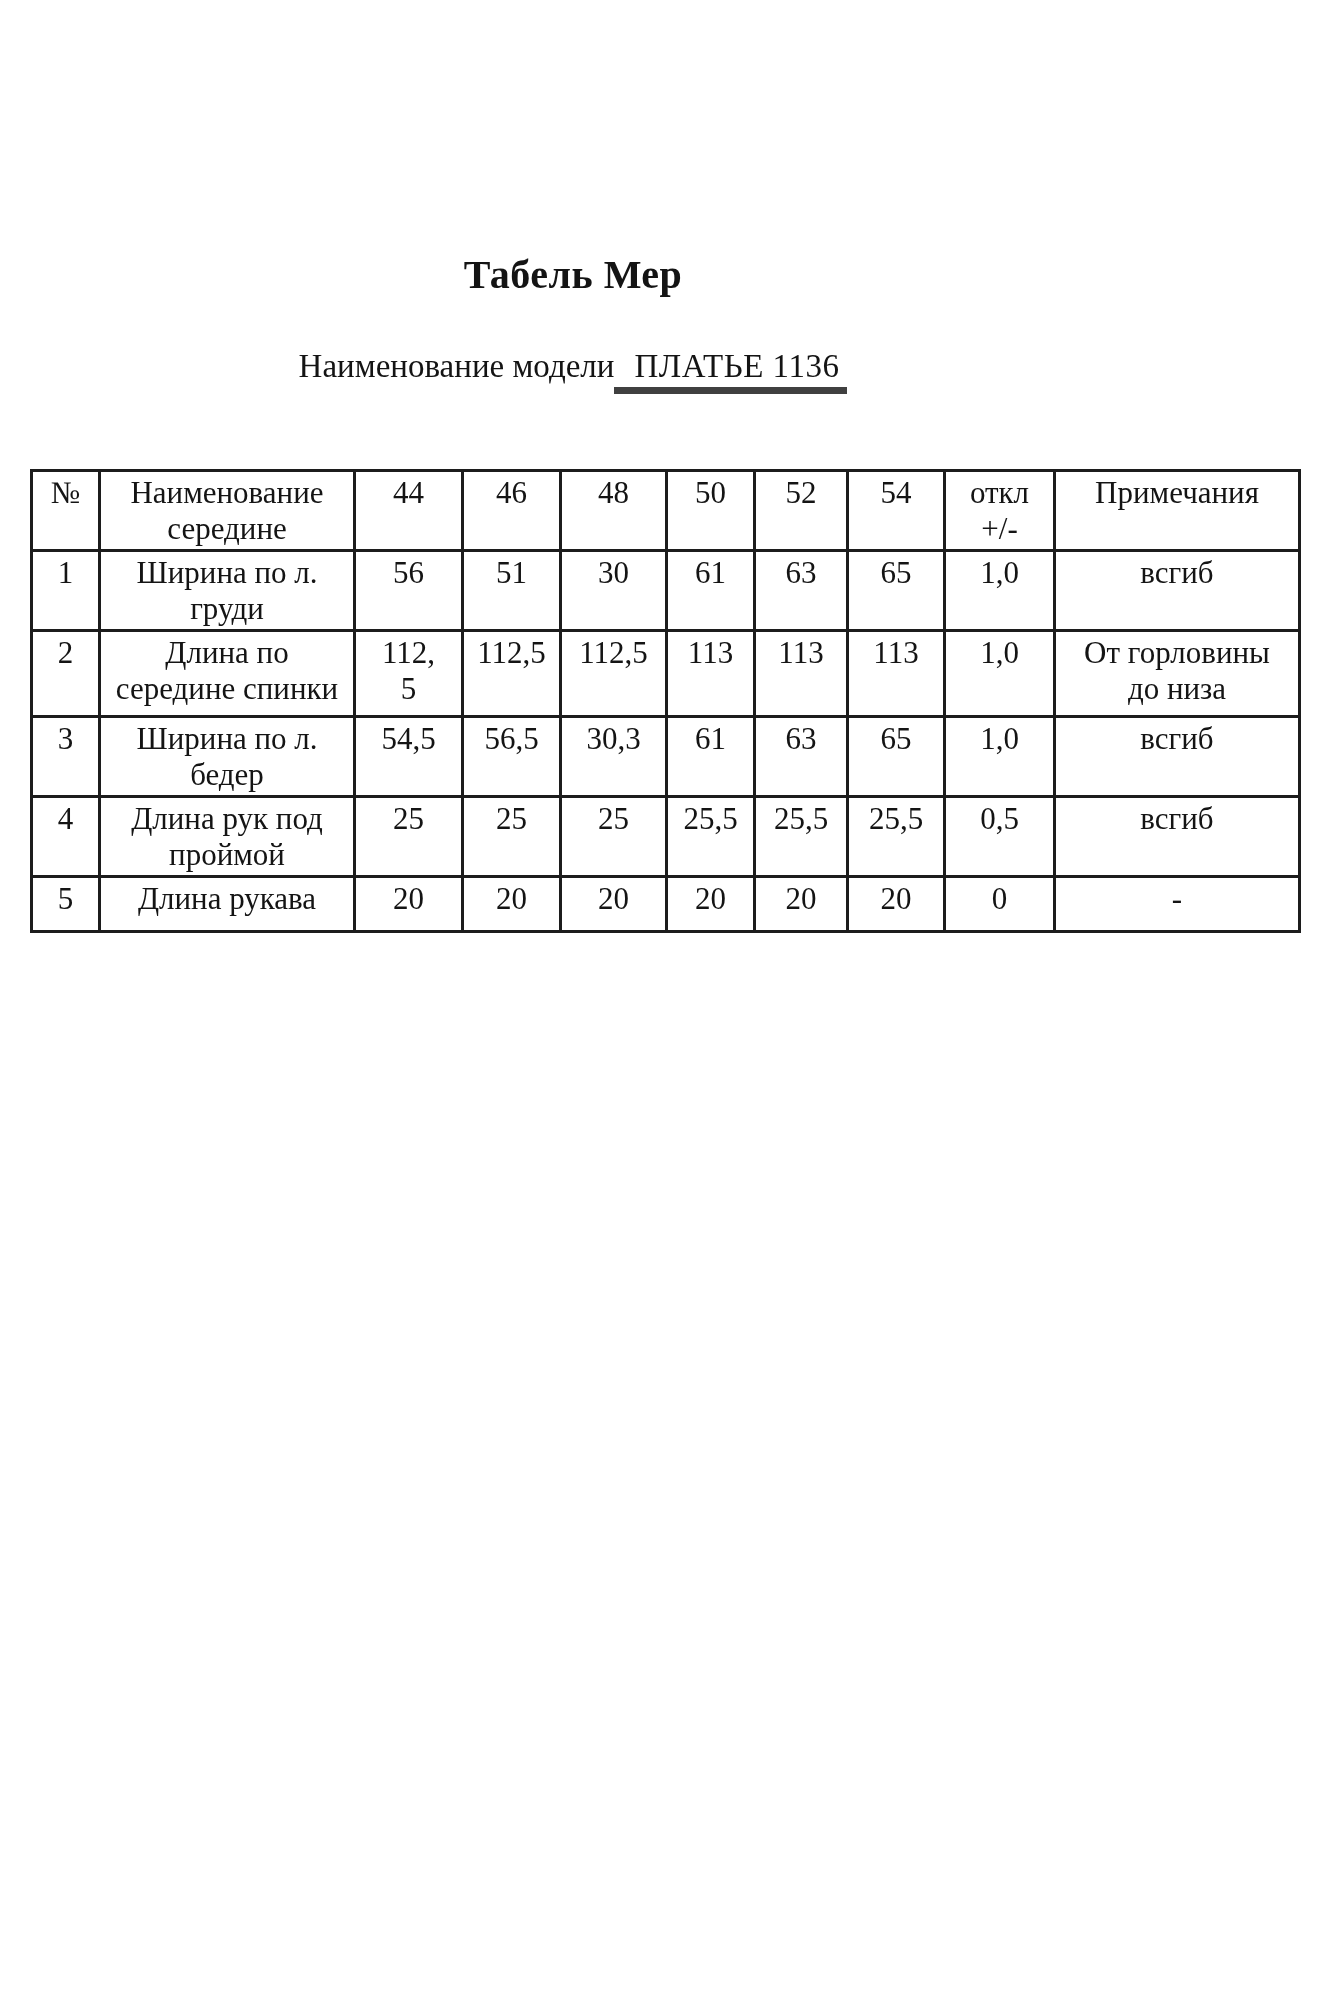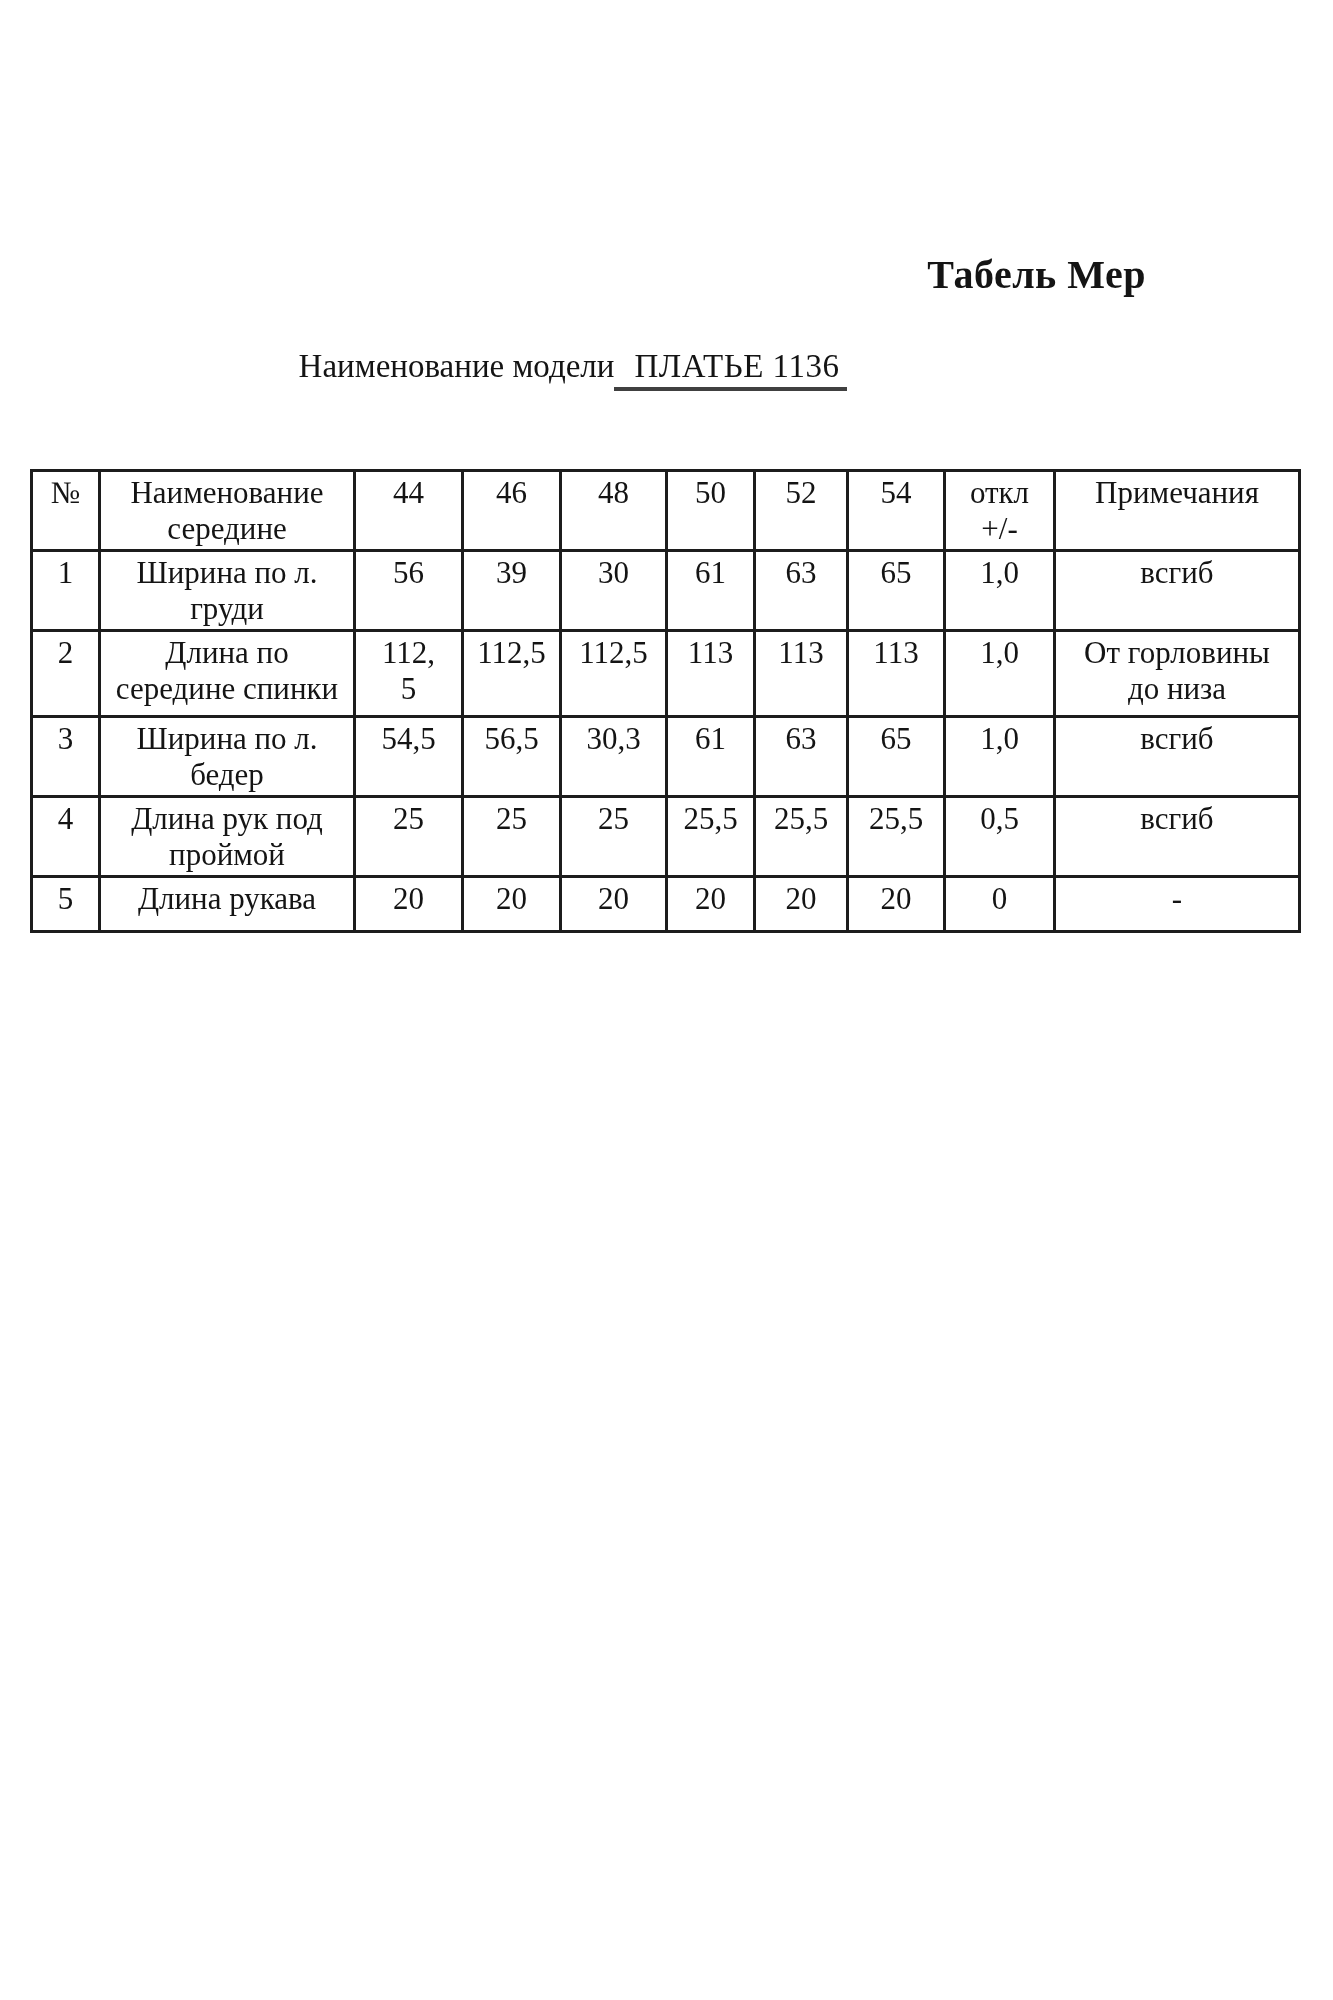--- a/index.html
+++ b/index.html
@@ -25,30 +25,29 @@
     margin: 0 auto 0 0;
     padding-top: 252px;
     text-align: center;
   }
   .doc-title {
     margin: 0;
     font-size: 40px;
     font-weight: bold;
     letter-spacing: 0.5px;
     line-height: 1.15;
-    text-align: right;
   }
   .subtitle {
     margin-top: 48px;
     font-size: 33px;
     line-height: 1.25;
     white-space: nowrap;
   }
   .model-value {
-    border-bottom: 4px solid #404040;
+    border-bottom: 7px solid #404040;
     padding: 0 8px 3px 20px;
     letter-spacing: 0.5px;
   }
   table.measures {
     border-collapse: collapse;
     table-layout: fixed;
     margin: 82px 0 0 30px;
     width: 1268px;
   }
   table.measures th,
@@ -122,21 +121,21 @@
 +/-</th>
           <th>Примечания</th>
         </tr>
     </thead>
     <tbody>
         <tr>
           <td>1</td>
           <td>Ширина по л.
 груди</td>
           <td>56</td>
-          <td>39</td>
+          <td>51</td>
           <td>30</td>
           <td>61</td>
           <td>63</td>
           <td>65</td>
           <td>1,0</td>
           <td>всгиб</td>
         </tr>
         <tr>
           <td>2</td>
           <td>Длина по

